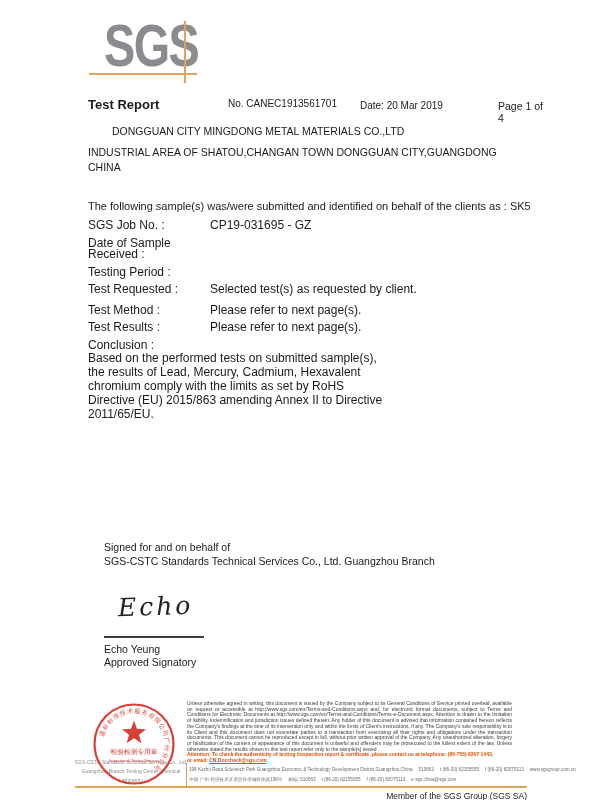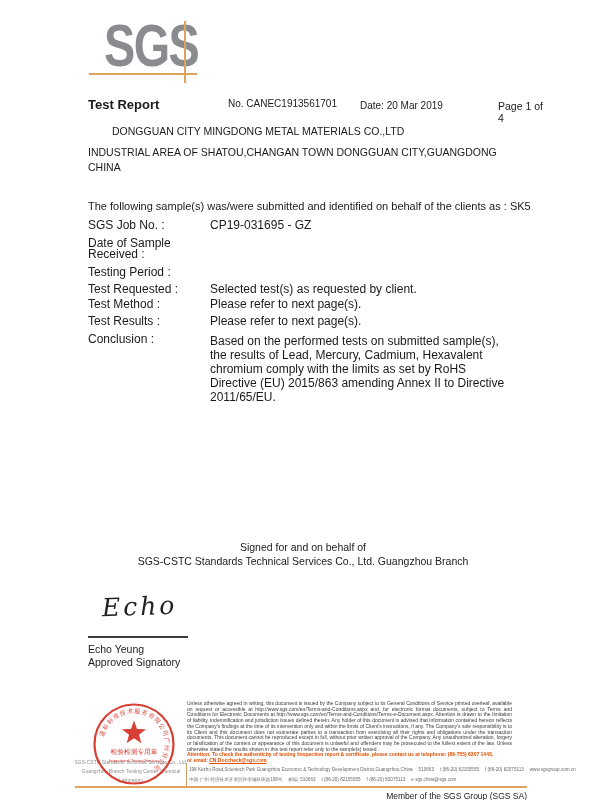--- a/index.html
+++ b/index.html
@@ -27,25 +27,25 @@
   
   .client { position:absolute; left:88px; top:124px; width:430px; font-size:10.5px; line-height:15px; }
   .client .name { margin-bottom:6px;padding-left:24px; }
   
   .intro { position:absolute; left:88px; top:200px; width:470px; font-size:11px; }
   
   .fields { position:absolute; left:88px; top:220px; width:430px; font-size:12px; }
   .frow { display:flex; margin-bottom:6px; line-height:11.5px; }
   .frow .lbl { width:122px; flex:none; }
   .frow .val { flex:1; }
-  .frow.tight { margin-bottom:3px; }
-  .frow.concl { margin-top:3px; }
+  .frow.tight { margin-bottom:9px; }
+  .frow.concl { margin-top:3px;flex-direction:column; }
   .frow.concl .val { line-height:14px; max-width:302px; }
   
-  .sig-block { position:absolute; left:88px; top:540px; width:430px; font-size:10.5px; line-height:14px;text-align:center; }
+  .sig-block { position:absolute; left:104px; top:540px; width:430px; font-size:10.5px; line-height:14px; }
   .sig-hand {
     position:absolute; left:14px; top:60px;
     font-family:"DejaVu Serif", serif; font-style:italic;
     font-size:25px; letter-spacing:3px; color:#222;
     transform:rotate(-2deg);
   }
   .sig-line { position:absolute; left:0; top:96px; width:100px; height:2px; background:#3c3c3c; }
   .sig-name { position:absolute; left:0; top:102px; }
   .sig-title { position:absolute; left:0; top:115px; }
   

